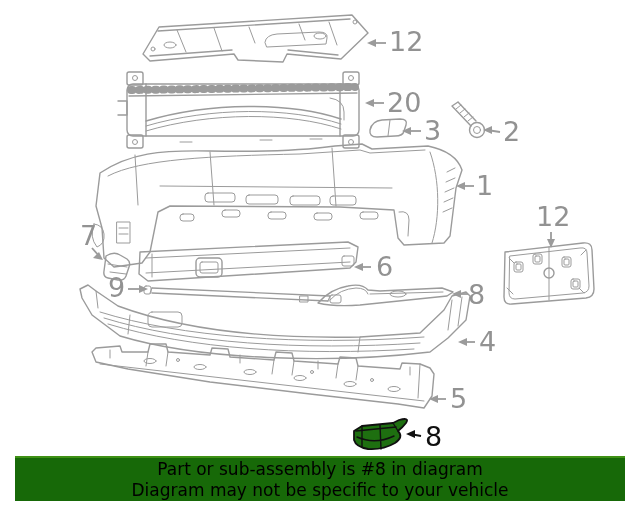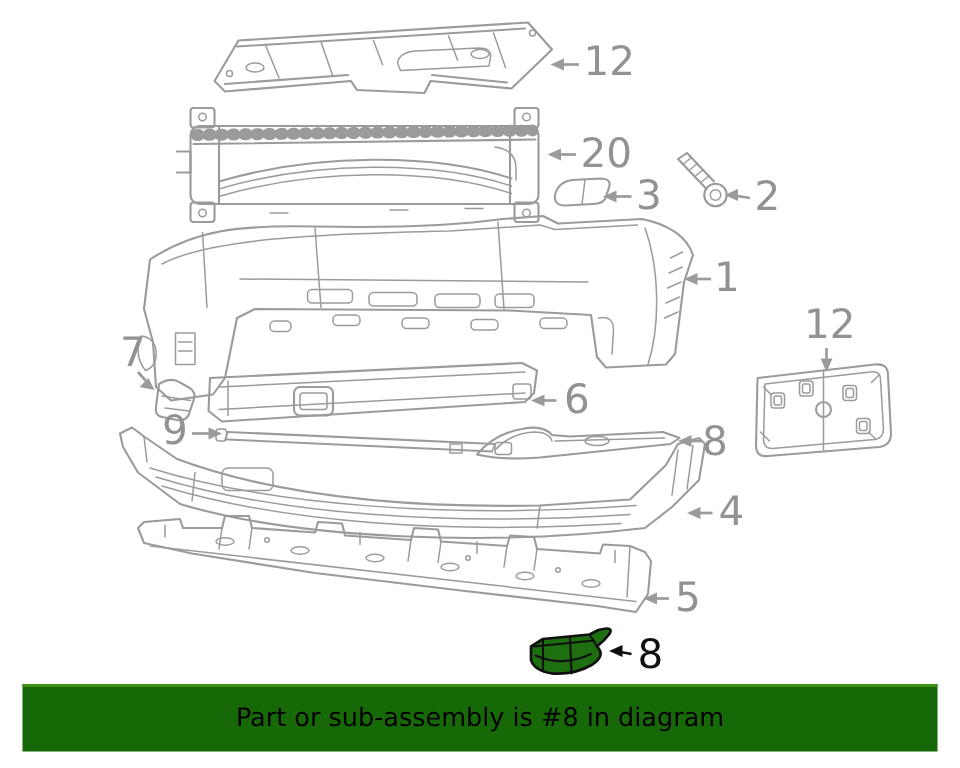--- a/index.html
+++ b/index.html
@@ -24,21 +24,21 @@
   .arrow-black{stroke:#101010;stroke-width:1.8;}
   .arrowhead-black{fill:#101010;stroke:none;}
   .callout{
     position:absolute;color:var(--label-color);font-size:27px;line-height:1;
     font-family:"DejaVu Sans","Liberation Sans",sans-serif;user-select:none;
   }
   .callout.black{color:#101010;}
   #banner{
     position:absolute;left:15px;top:456px;width:610px;height:45px;
     background:var(--banner-bg);border-top:2px solid #3f9115;box-sizing:border-box;
-    display:flex;flex-direction:column;justify-content:center;align-items:center;
+    display:flex;flex-direction:column;justify-content:flex-end;align-items:center;
   }
   #banner div{
     color:var(--banner-text);font-size:17px;line-height:21px;white-space:nowrap;
     font-family:"DejaVu Sans","Liberation Sans",sans-serif;
   }
 </style>
 </head>
 <body>
 
 <div id="stage">
@@ -238,15 +238,16 @@
   <div class="callout" style="left:80px;top:222px">7</div>
   <div class="callout black" style="left:425px;top:423px">8</div>
   <div class="callout" style="left:108px;top:274px">9</div>
   <div class="callout" style="left:468px;top:281px">8</div>
   <div class="callout" style="left:387px;top:89px">20</div>
   <div class="callout" style="left:389px;top:28px">12</div>
   <div class="callout" style="left:536px;top:203px">12</div>
 
   <div id="banner">
     <div>Part or sub-assembly is #8 in diagram</div>
+    <div>Diagram may not be specific to your vehicle</div>
   </div>
 
 </div>
 
 </body></html>

